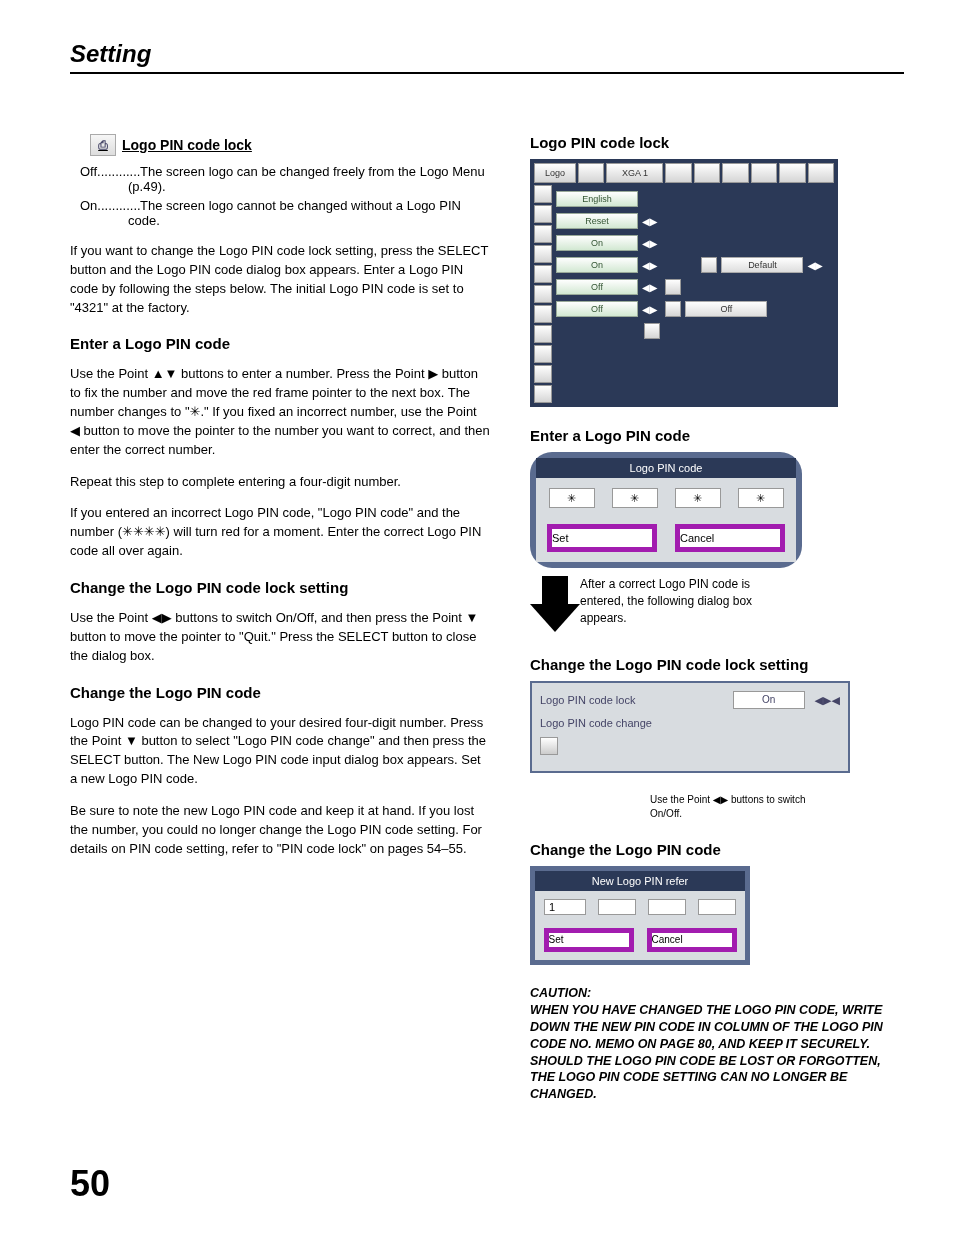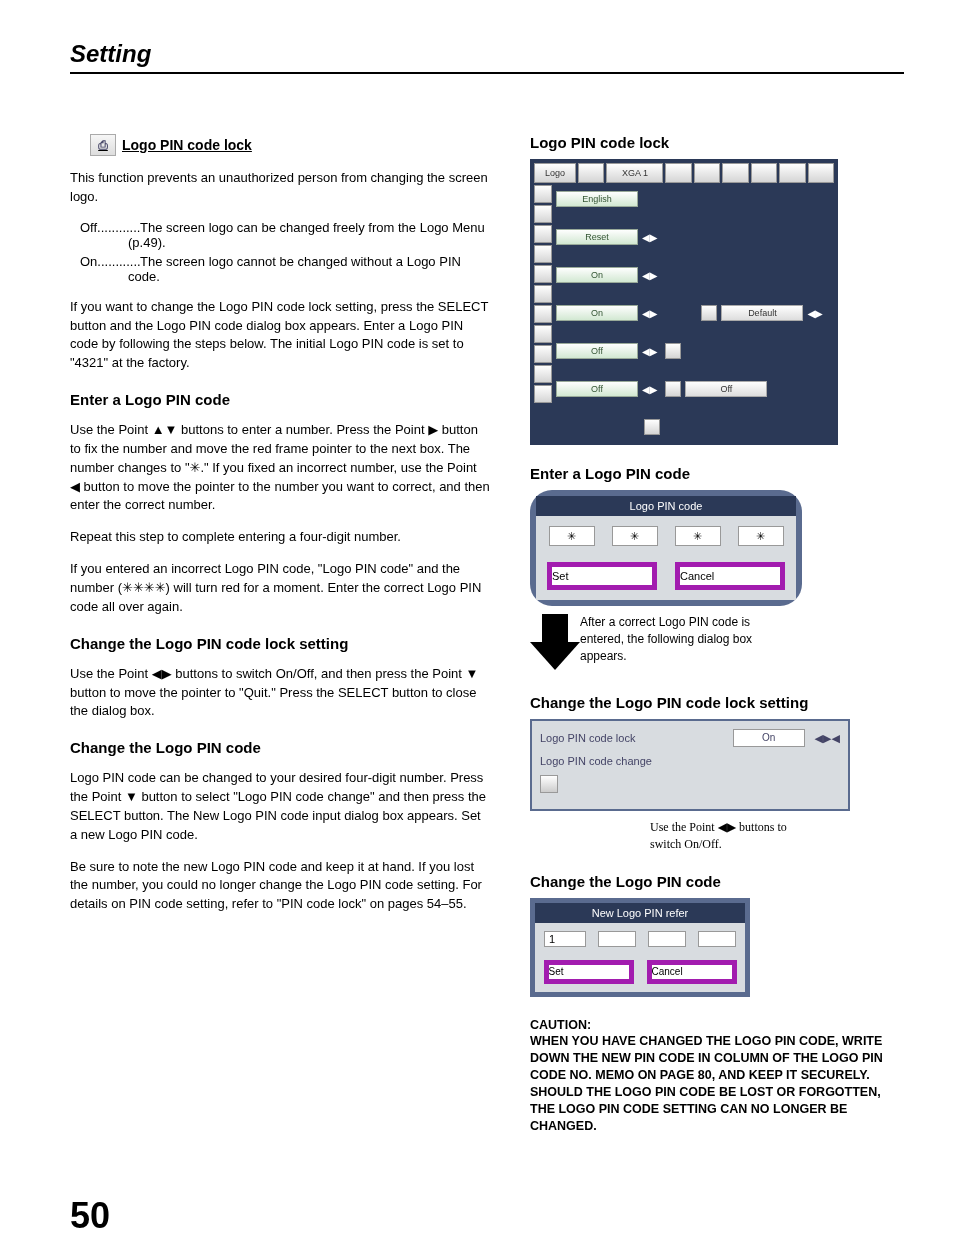--- a/index.html
+++ b/index.html
@@ -135,21 +135,21 @@
   }
   .menu-leftcell {
     height: 16px;
     background: linear-gradient(#fefefe, #d5d5d5);
     border: 1px solid #999;
   }
   .menu-center {
     flex: 1;
     display: flex;
     flex-direction: column;
-    gap: 22px;
+    gap: 6px;
     padding: 6px 2px;
   }
   .menu-row {
     display: flex;
     align-items: center;
     gap: 4px;
   }
   .menu-field {
     width: 80px;
     height: 14px;
@@ -284,26 +284,25 @@
     line-height: 16px;
     font-size: 10px;
   }
   .lock-exit-icon {
     width: 16px;
     height: 16px;
     background: linear-gradient(#fff,#ccc);
     border: 1px solid #999;
   }
   .small-caption {
-    font-size: 12px;
+    font-size: 10px;
     line-height: 1.4;
     margin-left: 120px;
-    margin-top: 8px;
+    margin-top: 20px;
     max-width: 170px;
-    font-family: Liberation Serif, serif;
   }
 
   .new-pin-dialog {
     width: 210px;
     background: #5a6b8f;
     padding: 5px;
   }
   .new-pin-dialog .pin-boxes-row {
     padding: 8px 6px;
     gap: 6px;
@@ -321,40 +320,40 @@
     width: 80px;
     height: 14px;
     line-height: 14px;
     font-size: 10px;
   }
 
   .caution {
     font-size: 12.5px;
     font-weight: bold;
     line-height: 1.35;
+    font-style: italic;
   }
 </style>
 </head>
 <body>
 
 <div class="page">
 
   <div class="header-title">Setting</div>
   <hr class="rule">
 
   <div class="columns">
 
     <div class="left-col">
 
       <div class="section-icon-title indent">
         <span class="icon-box">⎙</span>
         <span>Logo PIN code lock</span>
       </div>
 
-      <p>This function prevents an unauthorized person from changing the screen logo.</p>
 
       <dl class="opts">
         <dt>Off............</dt>
         <dd>The screen logo can be changed freely from the Logo Menu (p.49).</dd>
         <dt>On............</dt>
         <dd>The screen logo cannot be changed without a Logo PIN code.</dd>
       </dl>
 
       <p>If you want to change the Logo PIN code lock setting, press the SELECT button and the Logo PIN code dialog box appears. Enter a Logo PIN code by following the steps below. The initial Logo PIN code is set to "4321" at the factory.</p>
 

